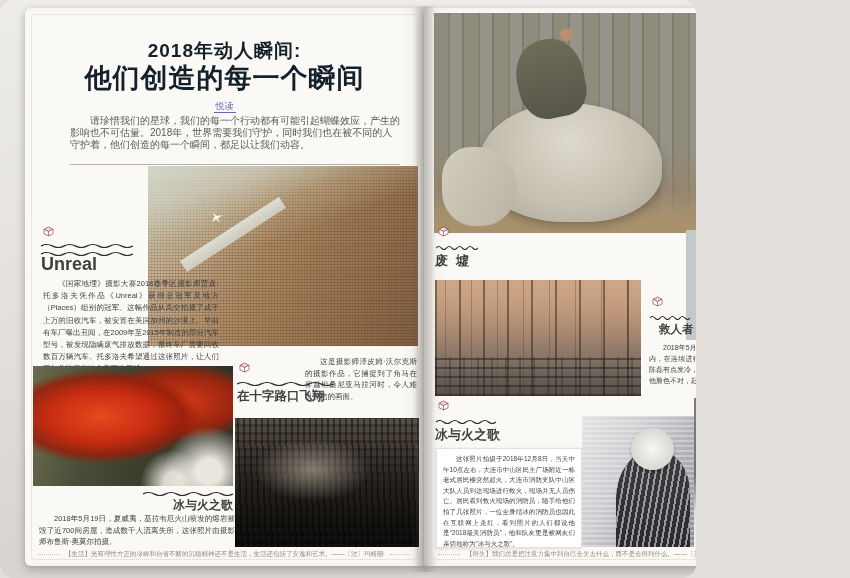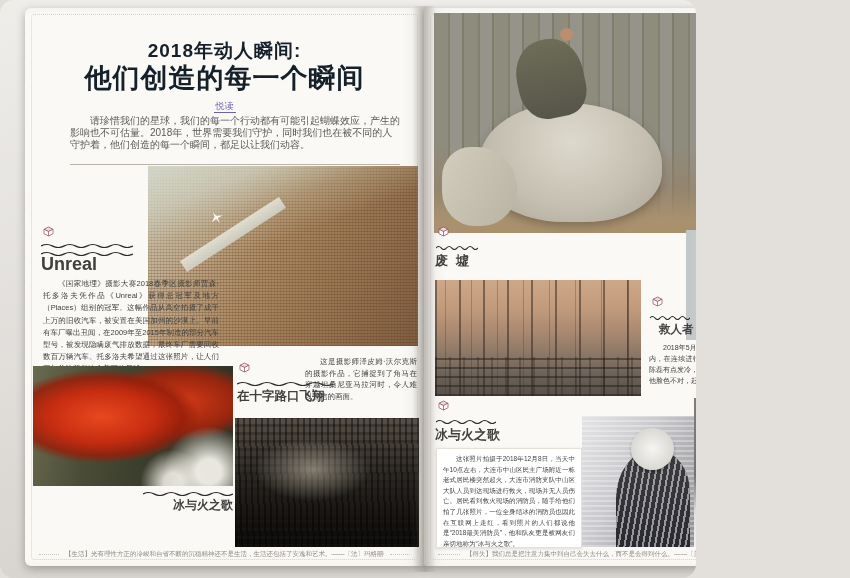--- a/index.html
+++ b/index.html
@@ -141,20 +141,21 @@
     <div class="abs body-text" style="left:18px;top:270px;width:176px;">《国家地理》摄影大赛2018春季区摄影师贾森·托多洛夫凭作品《Unreal》获得总冠军及地方（Places）组别的冠军。这幅作品从高空拍摄了成千上万的旧收汽车，被安置在美国加州的沙漠上。早前有车厂曝出丑闻，在2009年至2015年制造的部分汽车型号，被发现隐瞒废气排放数据，最终车厂需要回收数百万辆汽车。托多洛夫希望通过这张照片，让人们更加关注我们这个美丽的星球。</div>
 
     <div class="abs photo photo-lava"></div>
 
     <div class="abs" style="left:118px;top:482px;width:90px;text-align:right;">
       <svg class="wave" width="90" height="6" viewBox="0 0 60 6" preserveAspectRatio="none">
           <path d="M0 4 Q3.75 1 7.5 4 T15 4 T22.5 4 T30 4 T37.5 4 T45 4 T52.5 4 T60 4" fill="none" stroke="#2a2a2a" stroke-width="1.2"></path>
         </svg>
     </div>
     <div class="abs sec-head" style="left:108px;top:489px;width:100px;text-align:right;font-size:12px;">冰与火之歌</div>
+    <div class="abs body-text" style="left:14px;top:505px;width:196px;line-height:11.5px;">2018年5月19日，夏威夷，基拉韦厄火山喷发的熔岩摧毁了近700间房屋，造成数千人流离失所，这张照片由摄影师布鲁斯·奥莫尔拍摄。</div>
 
     <div class="abs" style="left:212px;top:352px;">
       <svg class="cube" width="15" height="15" viewBox="0 0 20 20">
         <path d="M4 7 L10 4 L16 7 L10 10 Z" fill="#ecd9df" stroke="#9a5066" stroke-width="1"></path>
         <path d="M4 7 L10 10 L16 7 L16 13 L10 16 L4 13 Z" fill="#fff" stroke="#9a5066" stroke-width="1"></path>
         <path d="M10 10 L10 16" fill="none" stroke="#9a5066" stroke-width="1"></path>
       </svg>
     </div>
     <div class="abs" style="left:212px;top:372px;">
       <svg class="wave" width="96" height="6" viewBox="0 0 60 6" preserveAspectRatio="none">

